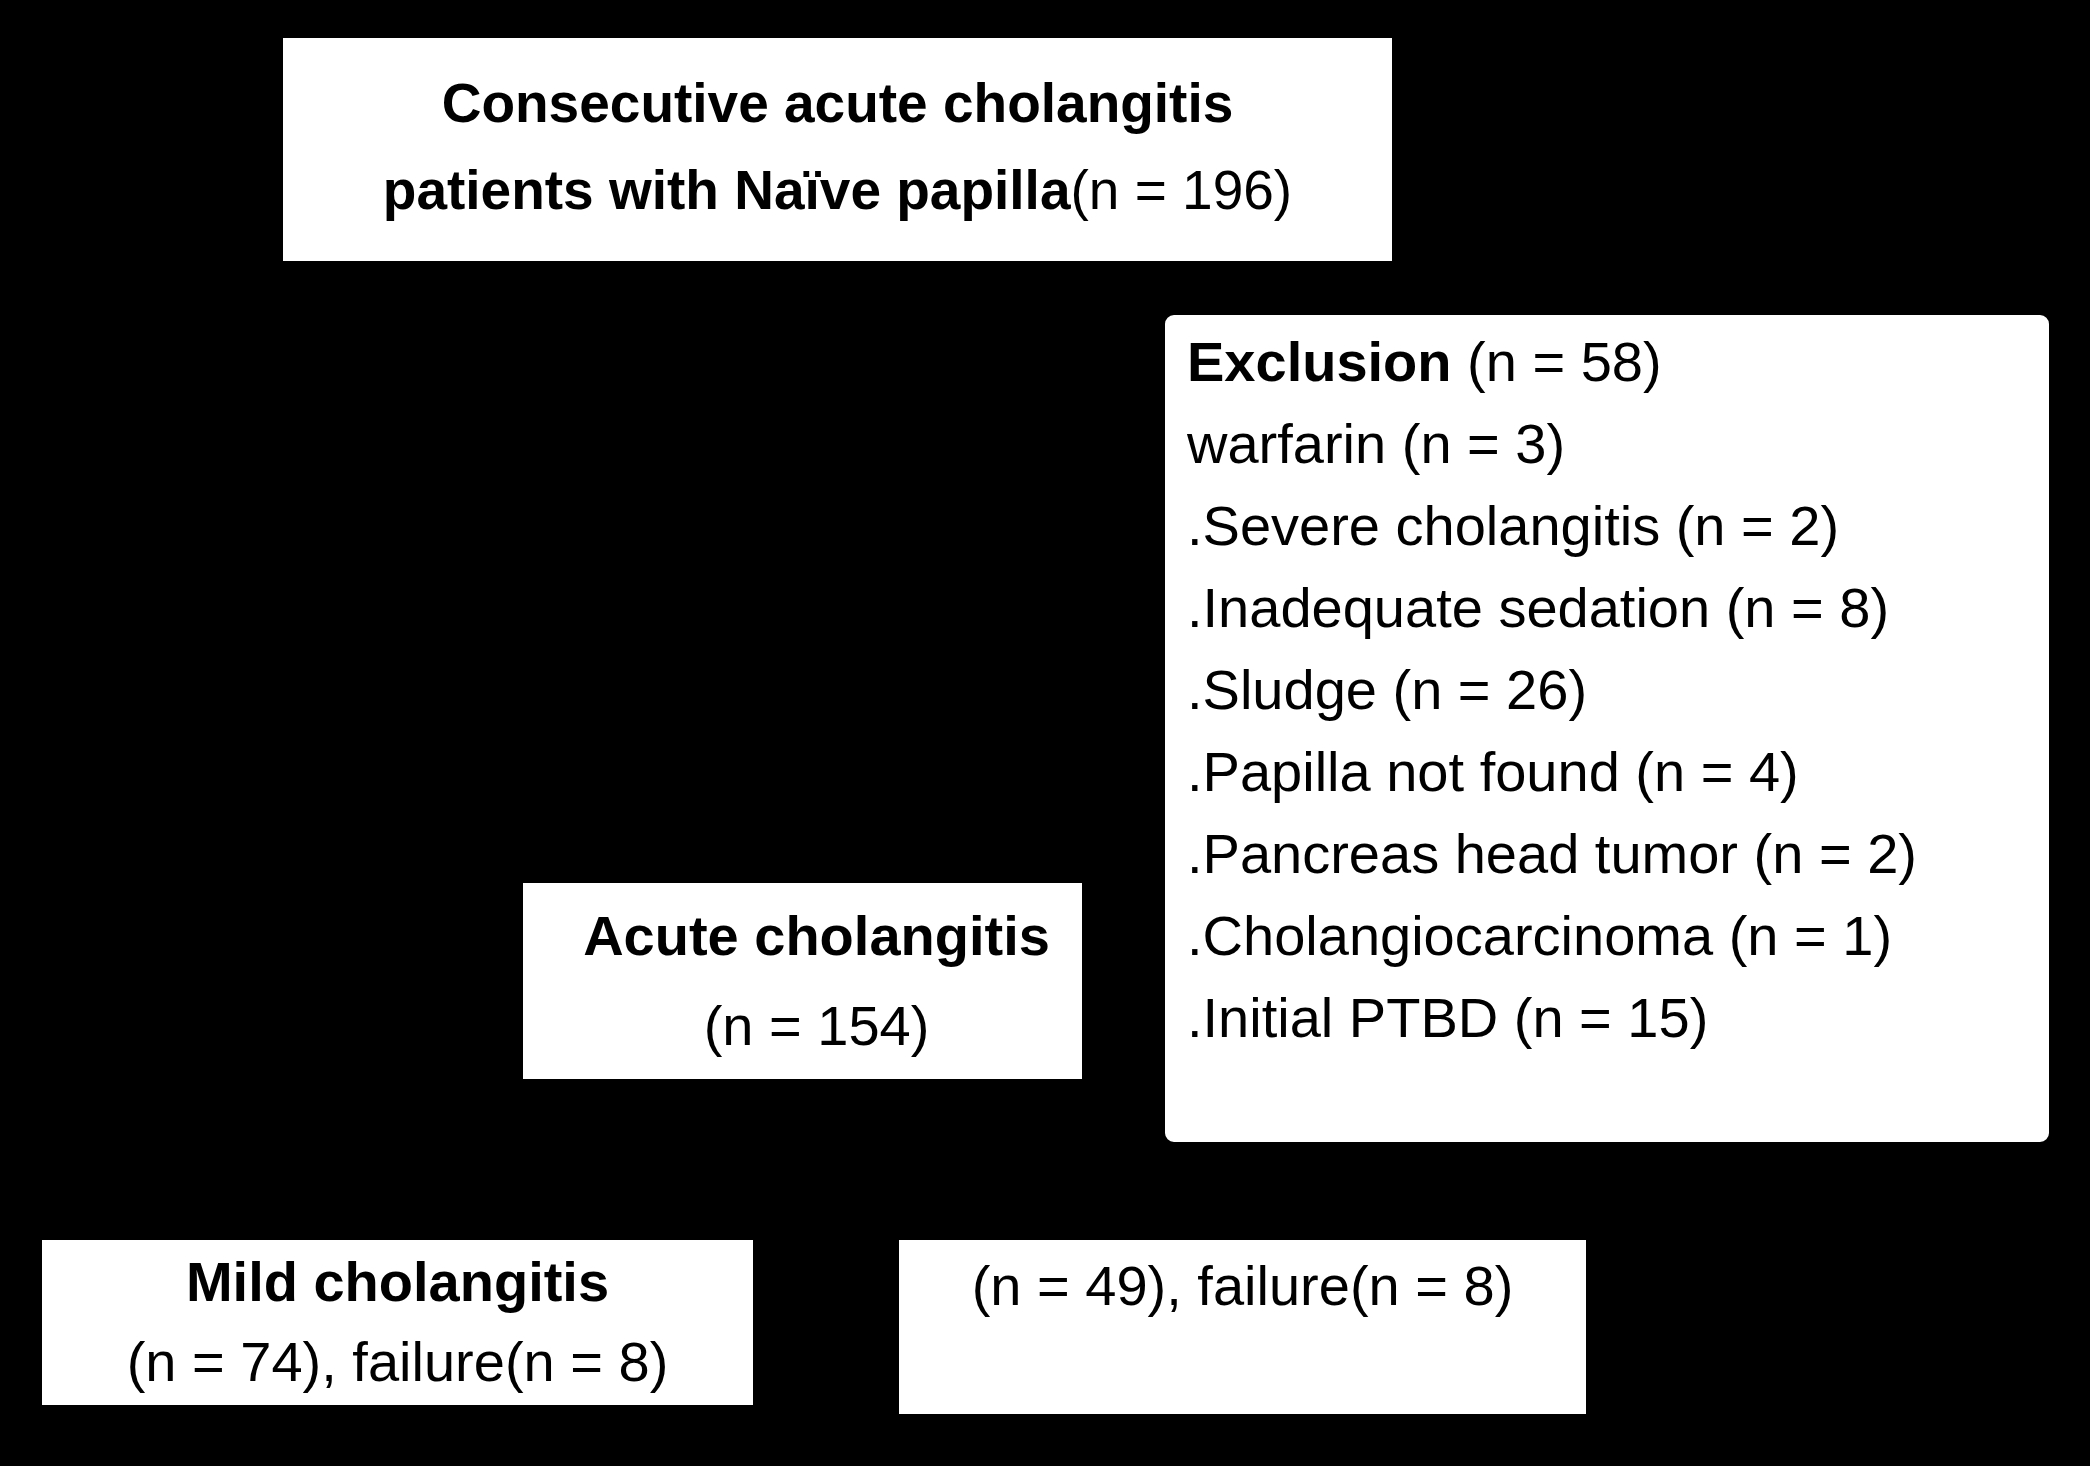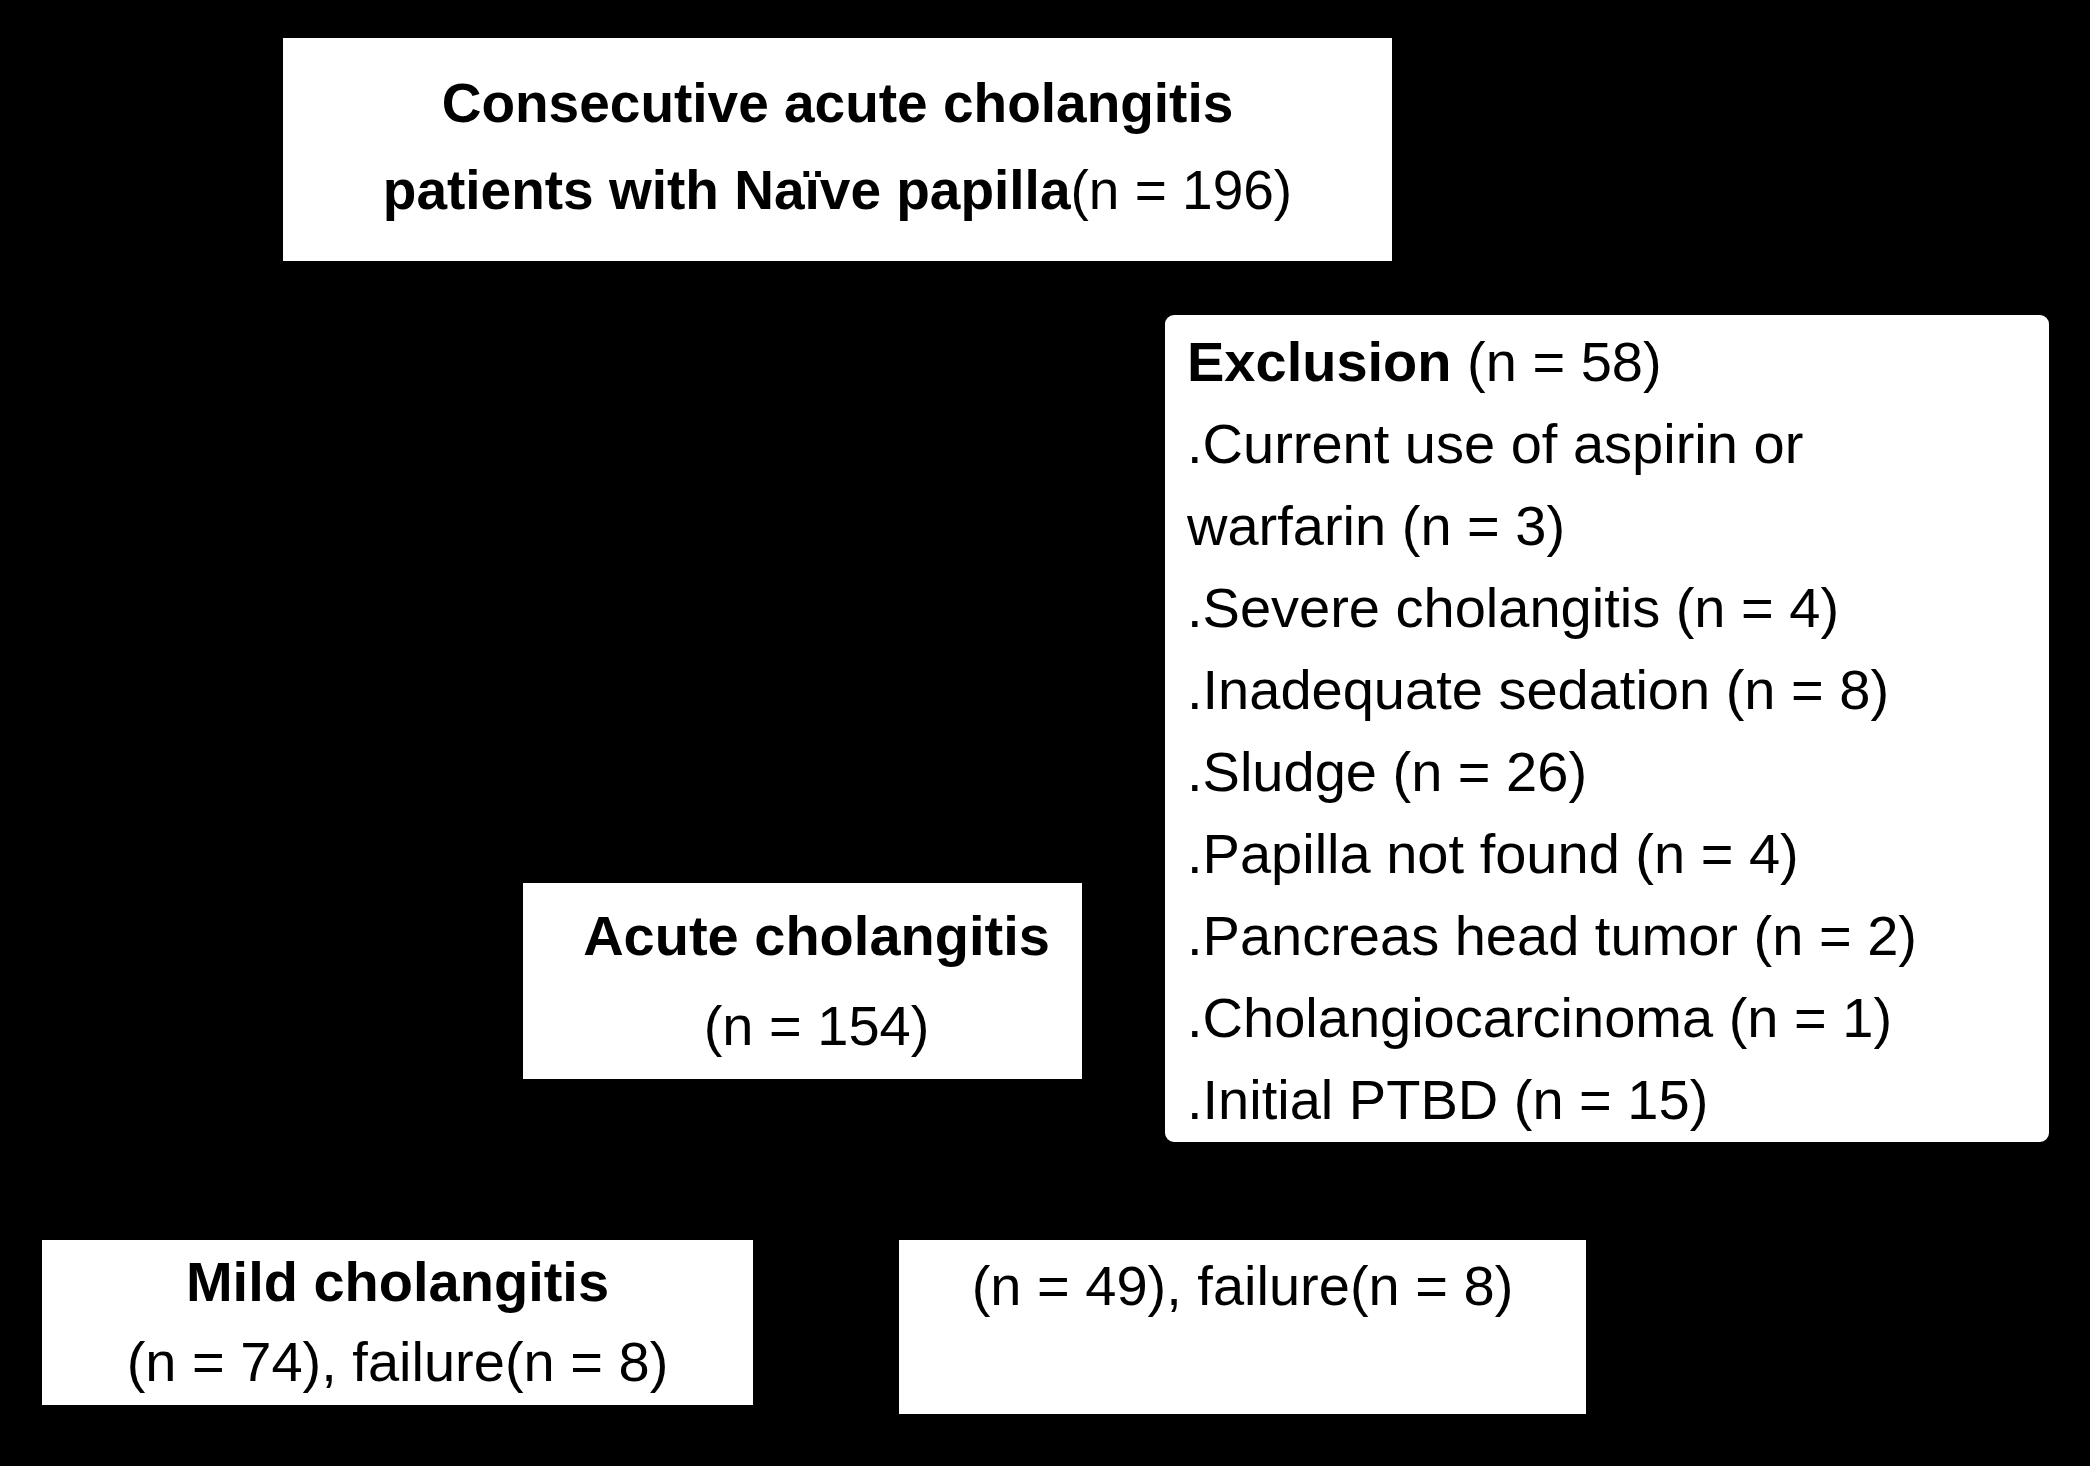--- a/index.html
+++ b/index.html
@@ -109,23 +109,22 @@
     <line x1="827" y1="1086" x2="973" y2="1235" stroke="#000000" stroke-width="4.5"></line>
   </svg>
 
   <div class="box top-box">
     <span class="line b">Consecutive acute cholangitis</span>
     <span class="line"><span class="b">patients with Naïve papilla</span><span>(n = 196)</span></span>
   </div>
 
   <div class="box exclusion-box">
     <span class="line"><span class="b">Exclusion</span><span> (n = 58)</span></span>
-    <span class="line">.Current use of aspirin or</span>
     <span class="line">warfarin (n = 3)</span>
-    <span class="line">.Severe cholangitis (n = 4)</span>
+    <span class="line">.Severe cholangitis (n = 2)</span>
     <span class="line">.Inadequate sedation (n = 8)</span>
     <span class="line">.Sludge (n = 26)</span>
     <span class="line">.Papilla not found (n = 4)</span>
     <span class="line">.Pancreas head tumor (n = 2)</span>
     <span class="line">.Cholangiocarcinoma (n = 1)</span>
     <span class="line">.Initial PTBD (n = 15)</span>
   </div>
 
   <div class="box middle-box">
     <span class="line b">Acute cholangitis</span>

